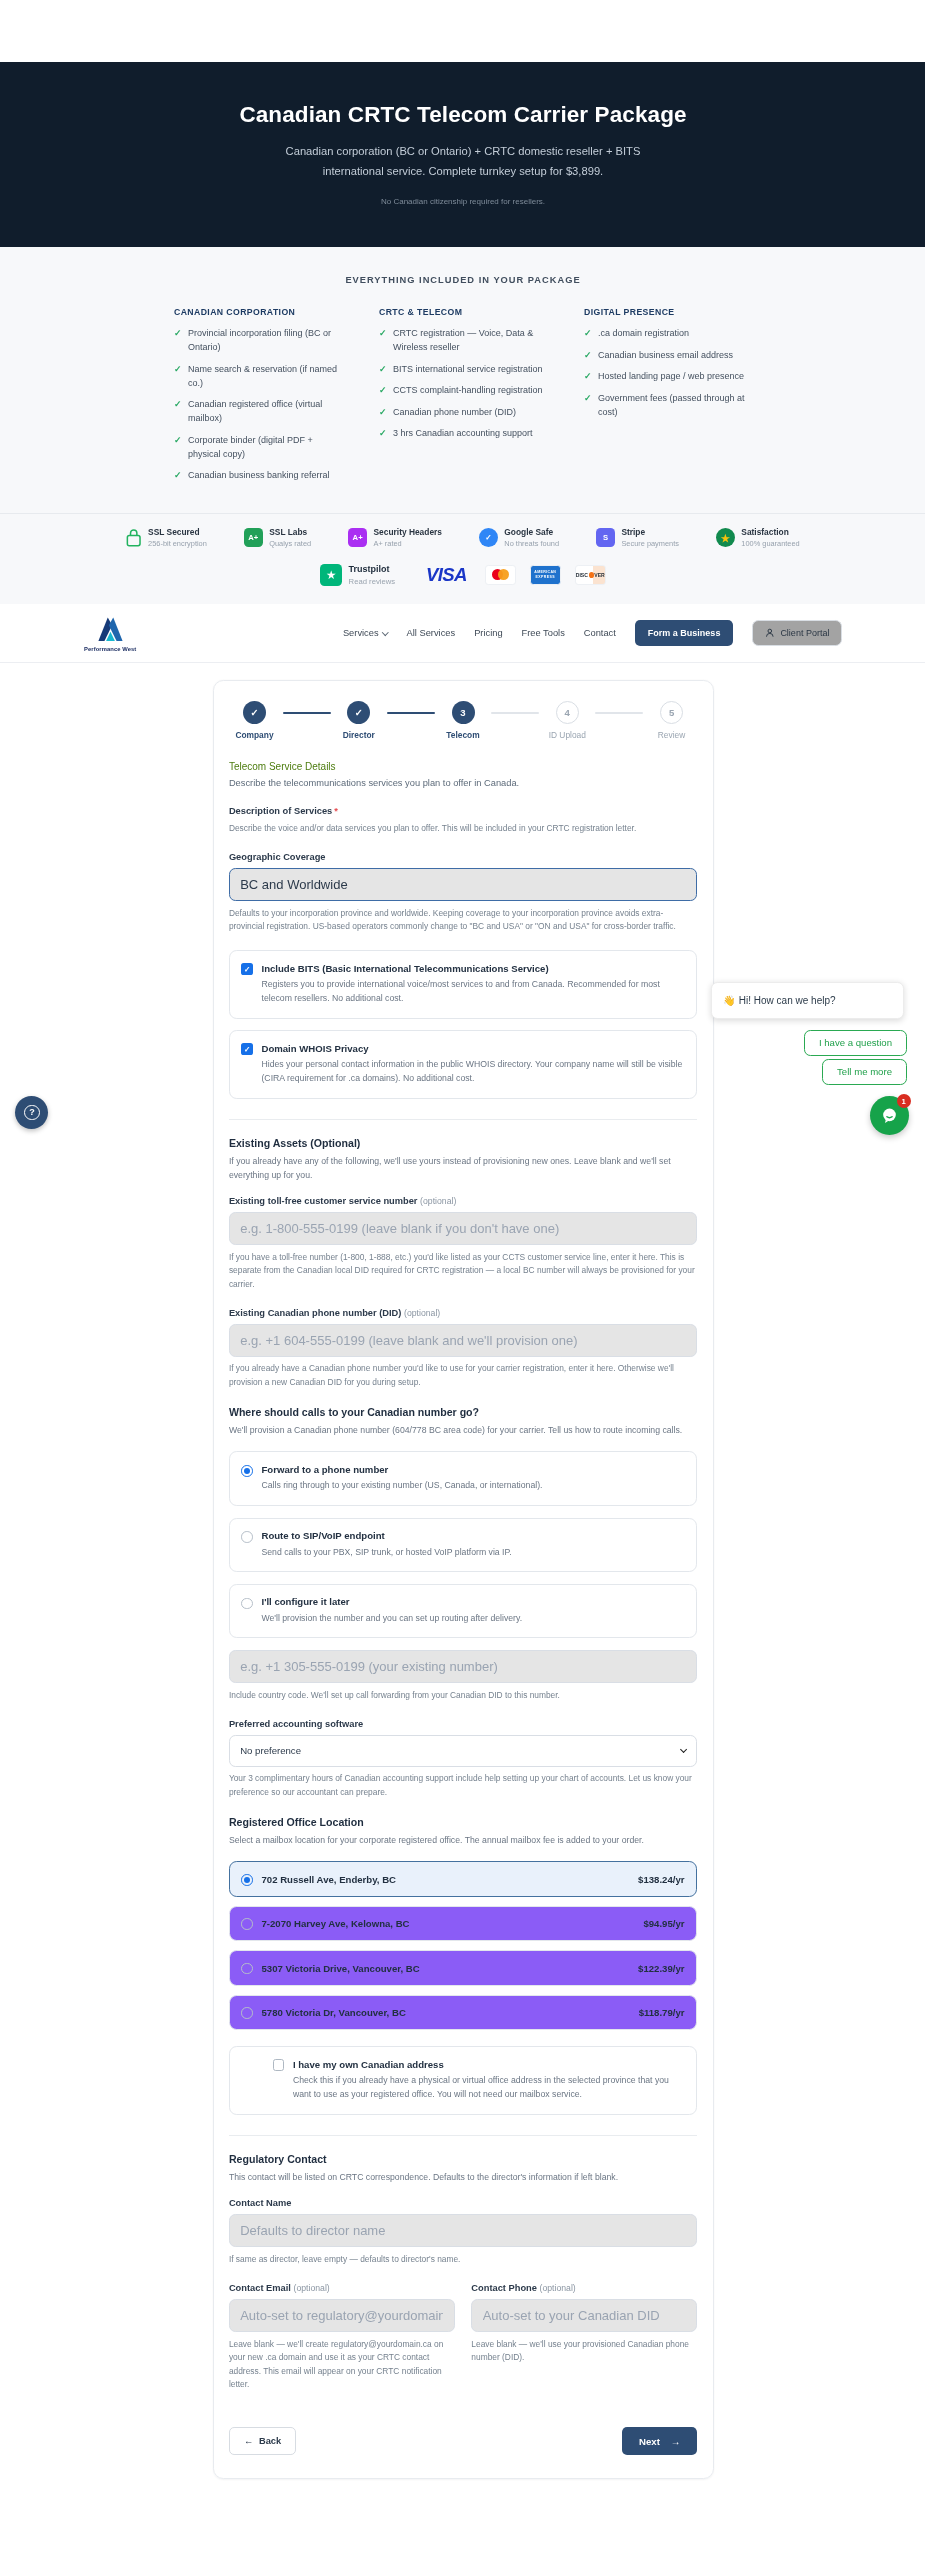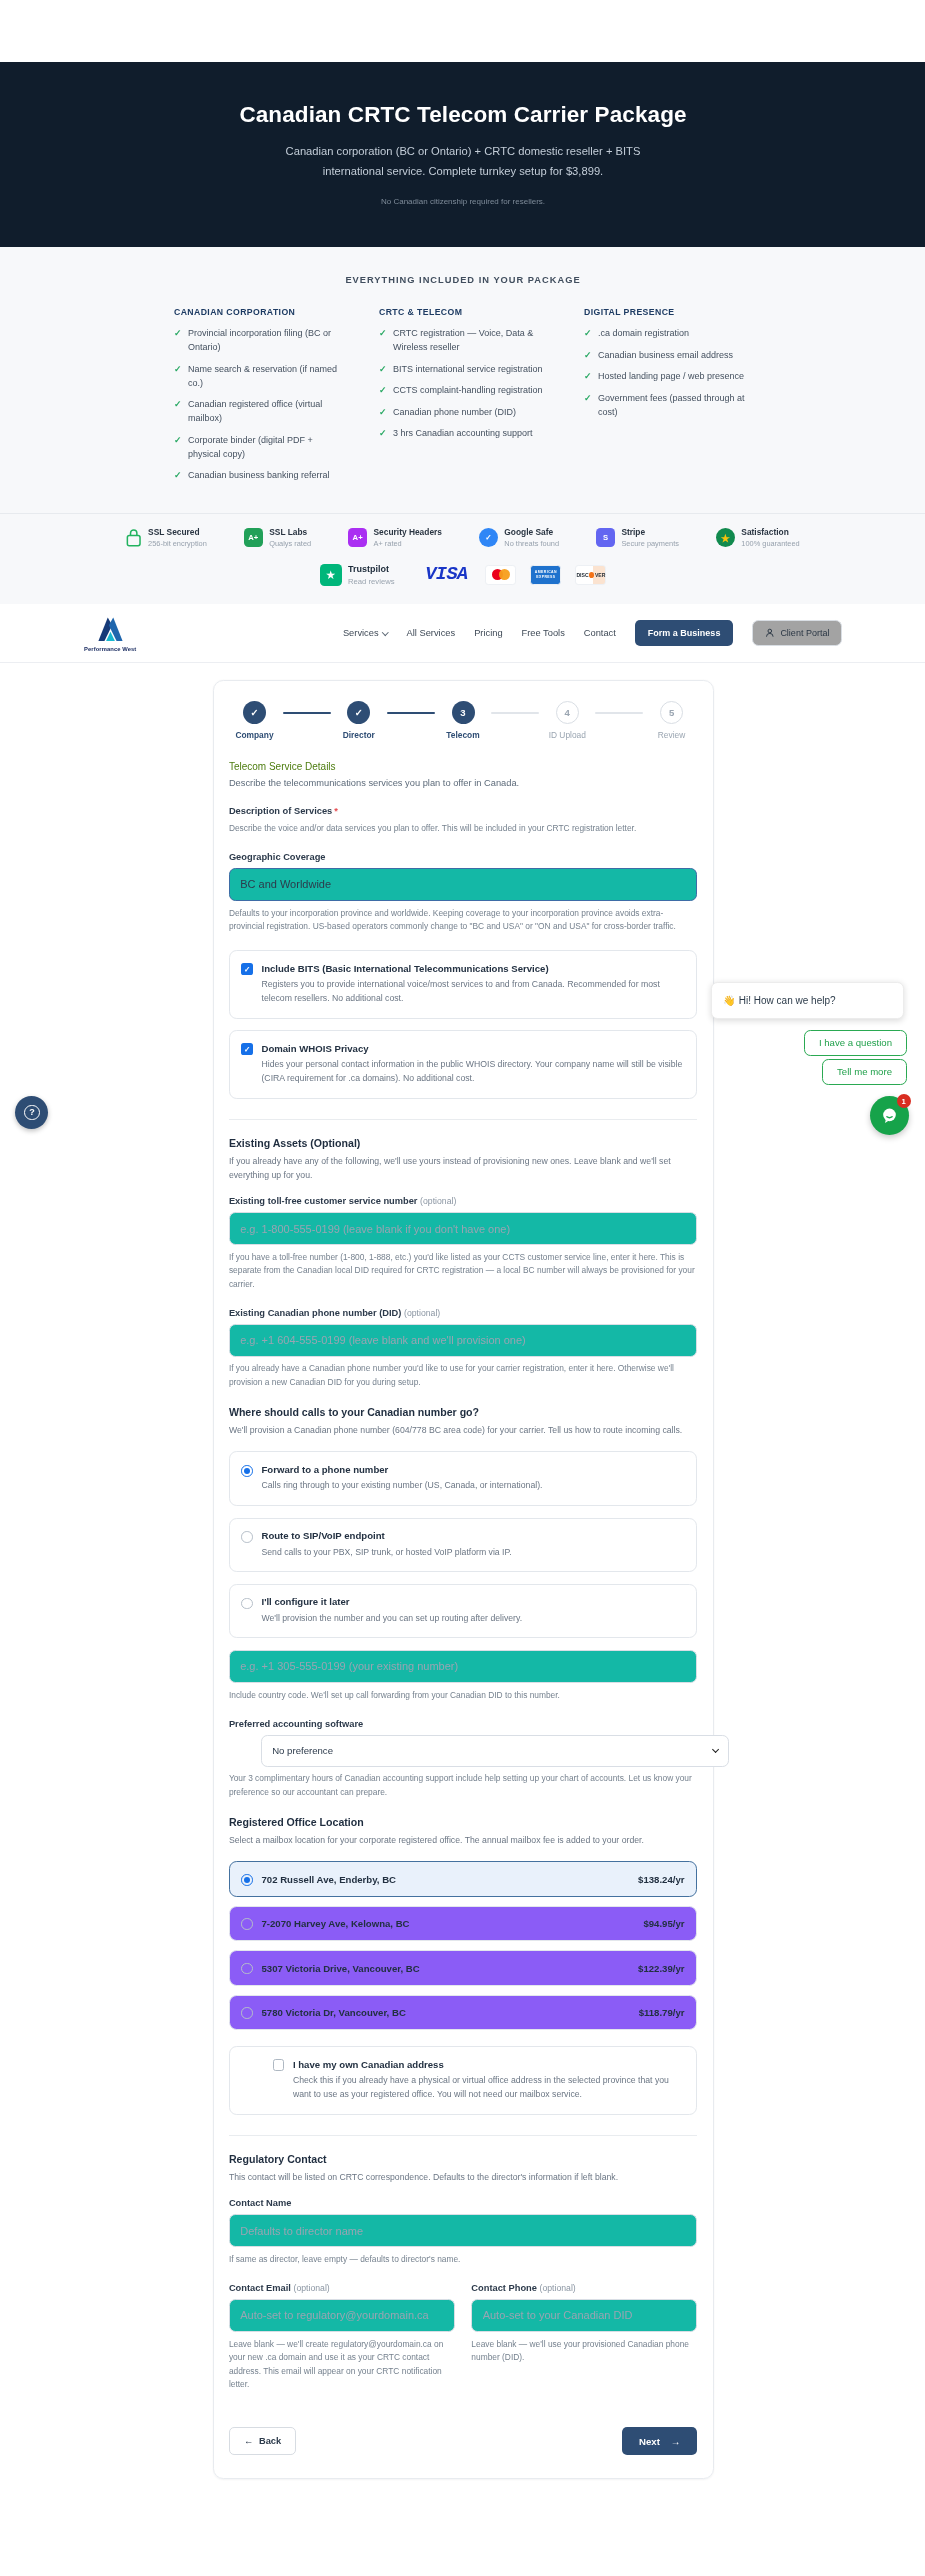--- a/index.html
+++ b/index.html
@@ -35,21 +35,21 @@
   .bicon.blue { background:#2f86f6; }
   .bicon.stripe { background:#6366f1; }
   .bicon.sat { background:#118a4e; color:#f4c20d; font-size:10.3px; }
 
   
   .payments { background:#f7f8fa; padding:3.9px 0 18px; display:flex; justify-content:center; align-items:center; gap:14px; }
   .tp { display:flex; align-items:center; gap:6.4px; margin-right:16.7px; }
   .tp-icon { width:22px; height:22px; border-radius:4.5px; background:#00b67a; color:#fff; display:flex; align-items:center; justify-content:center; font-size:11.6px; }
   .tp-title { font-size:9px; font-weight:700; color:#1d2b3a; }
   .tp-sub { font-size:7.7px; color:#9aa4af; margin-top:2.6px; }
-  .visa { font-size:18.6px; font-weight:800; font-style:italic; color:#1a36c7; letter-spacing:-0.6px; margin-right:3.9px;font-family:Liberation Mono, monospace; }
+  .visa { font-size:18.6px; font-weight:800; font-style:italic; color:#1a36c7; letter-spacing:-0.6px; margin-right:3.9px; }
   .chip { width:31px; height:20.6px; border-radius:3.2px; background:#fff; border:0.6px solid #edf0f4; display:flex; align-items:center; justify-content:center; }
   .mc-c { width:11px; height:11px; border-radius:50%; }
   .mc-red { background:#eb001b; margin-right:-4.5px; }
   .mc-or { background:#f79e1b; opacity:.95; }
   .chip.amex { background:#1f72cd; flex-direction:column; color:#fff; font-size:3.5px; font-weight:700; letter-spacing:0.4px; line-height:1.5; }
   .chip.disc { background:linear-gradient(90deg,#fff 58%,#fbe3d0 58%); font-size:5.1px; font-weight:800; color:#1f2933; gap:0.6px; }
   .disc-dot { width:5.8px; height:5.8px; border-radius:50%; background:#f47216; display:inline-block; }
 
   
   .nav { background:#fff; border-bottom:0.6px solid #eceef2; box-shadow:0 0.6px 1.3px rgba(16,24,40,.05); height:59px; display:flex; align-items:center; }
@@ -83,37 +83,37 @@
   .intro { font-size:9.3px; color:#5d6b7a; margin-bottom:18px; }
   .h3 { font-size:10.6px; font-weight:700; color:#1f2d3f; margin:0 0 6.4px; }
   .sect-intro { font-size:8.7px; color:#6b7684; line-height:1.6; margin-bottom:13px; }
   .divider { border:none; border-top:0.6px solid #e9ecef; margin:20.6px 0 16.7px; }
 
   .field { margin-bottom:16.7px; }
   .label { display:block; font-size:9.3px; font-weight:700; color:#2c3a4b; margin-bottom:5.8px; }
   .req { color:#e5484d; margin-left:1.9px; }
   .opt-suffix { color:#8b96a3; font-weight:400; font-size:8.7px; }
   textarea.input-area { width:100%; height:90px; border:0.6px solid #d9dee5; border-radius:6.4px; padding:9px 10.3px; font-size:9.6px; color:#2c3a4b; font-family:inherit; resize:vertical; }
-  input.input { width:100%; height:33px; border:0.6px solid #d9dee5; border-radius:6.4px; padding:0 10.3px; font-size:11px; color:#2c3a4b; font-family:inherit; background:#14b8a6; }
+  input.input { width:100%; height:33px; border:0.6px solid #d9dee5; border-radius:6.4px; padding:0 10.3px; font-size:13px; color:#2c3a4b; font-family:inherit; background:#e5e5e5; }
   input.input::placeholder, textarea::placeholder { color:#9aa4b2; }
   input.focused { border:1.3px solid #3e6ca6; }
   .help { font-size:8.4px; color:#76828f; line-height:1.6; margin-top:5.8px; }
 
   .opt-card { border:0.6px solid #e3e7ec; border-radius:7.7px; padding:11.6px 11.6px; display:flex; gap:8.4px; margin-bottom:11.6px; cursor:pointer; background:#fff; }
   .card-title { font-size:9.6px; font-weight:700; color:#233142; }
   .card-desc { font-size:8.7px; color:#6b7684; line-height:1.6; margin-top:4.5px; }
   .cb { width:11.6px; height:11.6px; border-radius:2.6px; flex:0 0 auto; margin-top:0.6px; display:flex; align-items:center; justify-content:center; }
   .cb.checked { background:#1670e8; color:#fff; font-size:7.7px; font-weight:700; }
   .cb.un { border:1.3px solid #aeb8c2; background:#fff; }
   .radio { width:11.6px; height:11.6px; border-radius:50%; flex:0 0 auto; position:relative; margin-top:1.3px; }
   .radio.sel { border:1.3px solid #1670e8; }
   .radio.sel::after { content:""; position:absolute; inset:1.6px; background:#1670e8; border-radius:50%; }
   .radio.un { border:1.3px solid #b6bfc9; }
 
-  .select { width:100%; height:32px; border:0.6px solid #d9dee5; border-radius:6.4px; padding:0 10.3px; display:flex; align-items:center; justify-content:space-between; font-size:9.6px; color:#2c3a4b; cursor:pointer; background:#fff;margin-left:32px; }
+  .select { width:100%; height:32px; border:0.6px solid #d9dee5; border-radius:6.4px; padding:0 10.3px; display:flex; align-items:center; justify-content:space-between; font-size:9.6px; color:#2c3a4b; cursor:pointer; background:#fff; }
   .sel-caret { width:5.1px; height:5.1px; border-right:1.3px solid #222; border-bottom:1.3px solid #222; transform:rotate(45deg); margin-top:-2.6px; }
 
   .office-card { border:0.6px solid #e3e7ec; border-radius:7.7px; padding:10.3px 11.6px; display:flex; align-items:center; justify-content:space-between; margin-bottom:9px; cursor:pointer; background:#8b5cf6; }
   .office-card.sel-card { background:#e9f1fb; border:1px solid #44719f; }
   .office-left { display:flex; align-items:center; gap:8.4px; font-size:9.6px; font-weight:600; color:#223041; }
   .office-price { font-size:9.6px; font-weight:700; color:#223041; }
 
   .reg-grid { display:grid; grid-template-columns:1fr 1fr; gap:0 16.7px; }
 
   .btn-row { display:flex; justify-content:space-between; align-items:center; margin-top:19px; }

